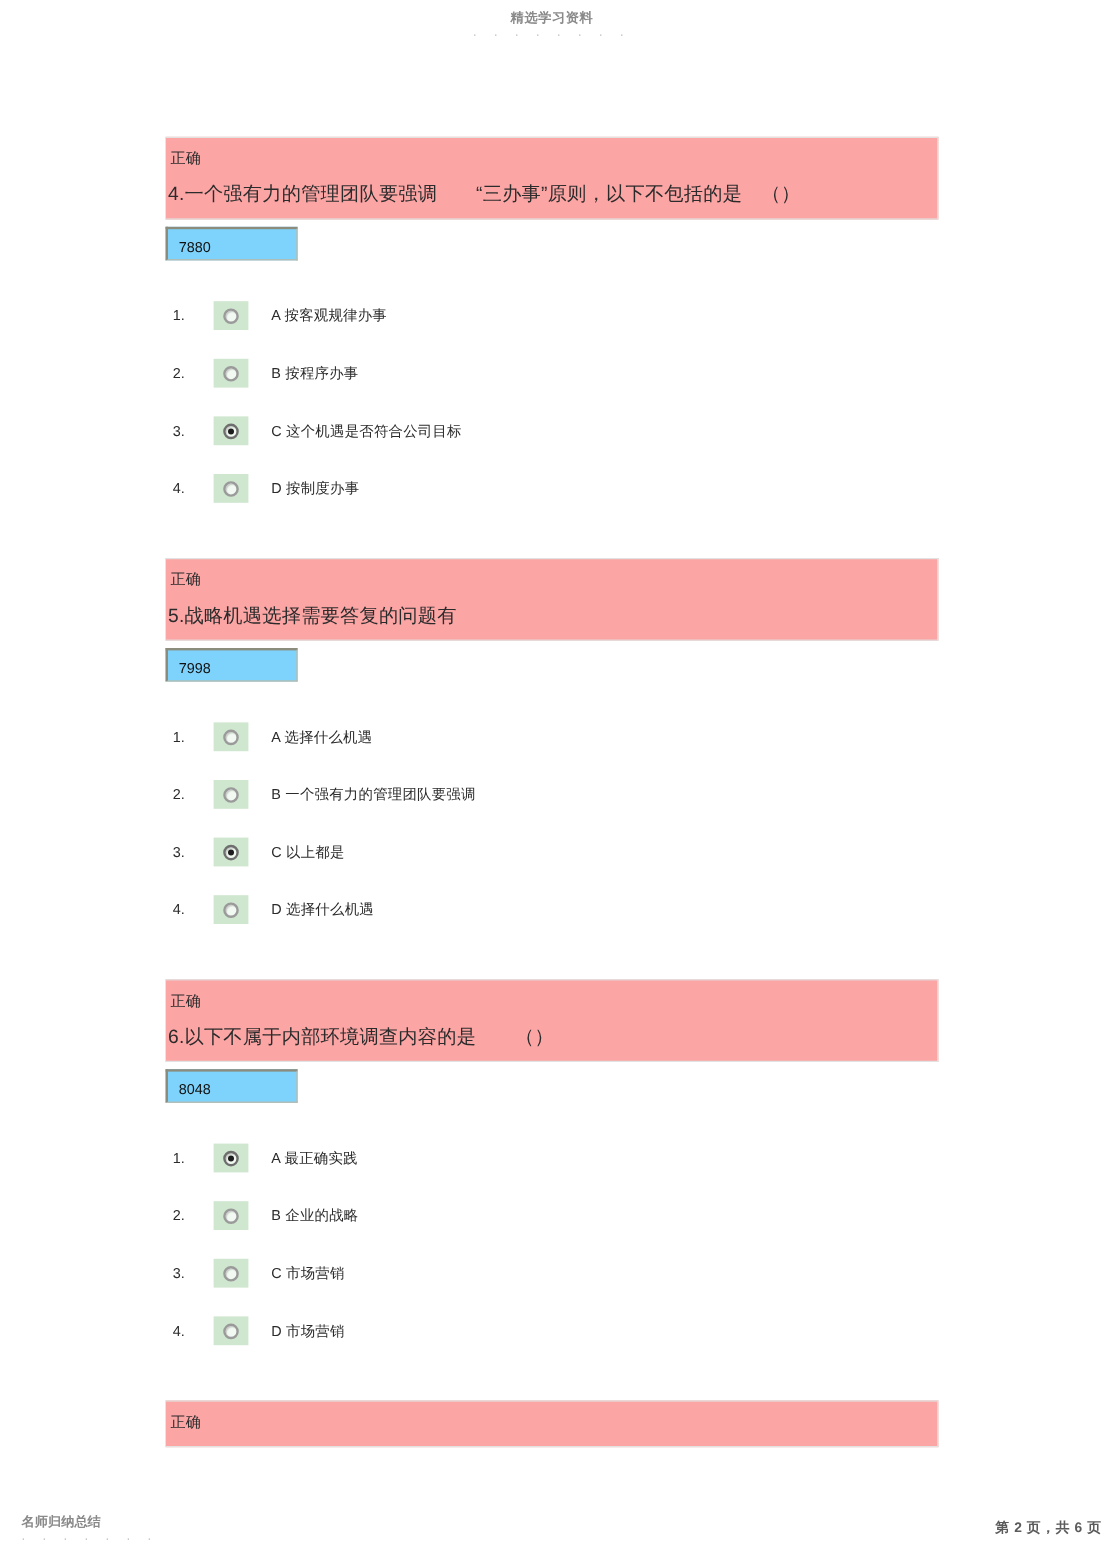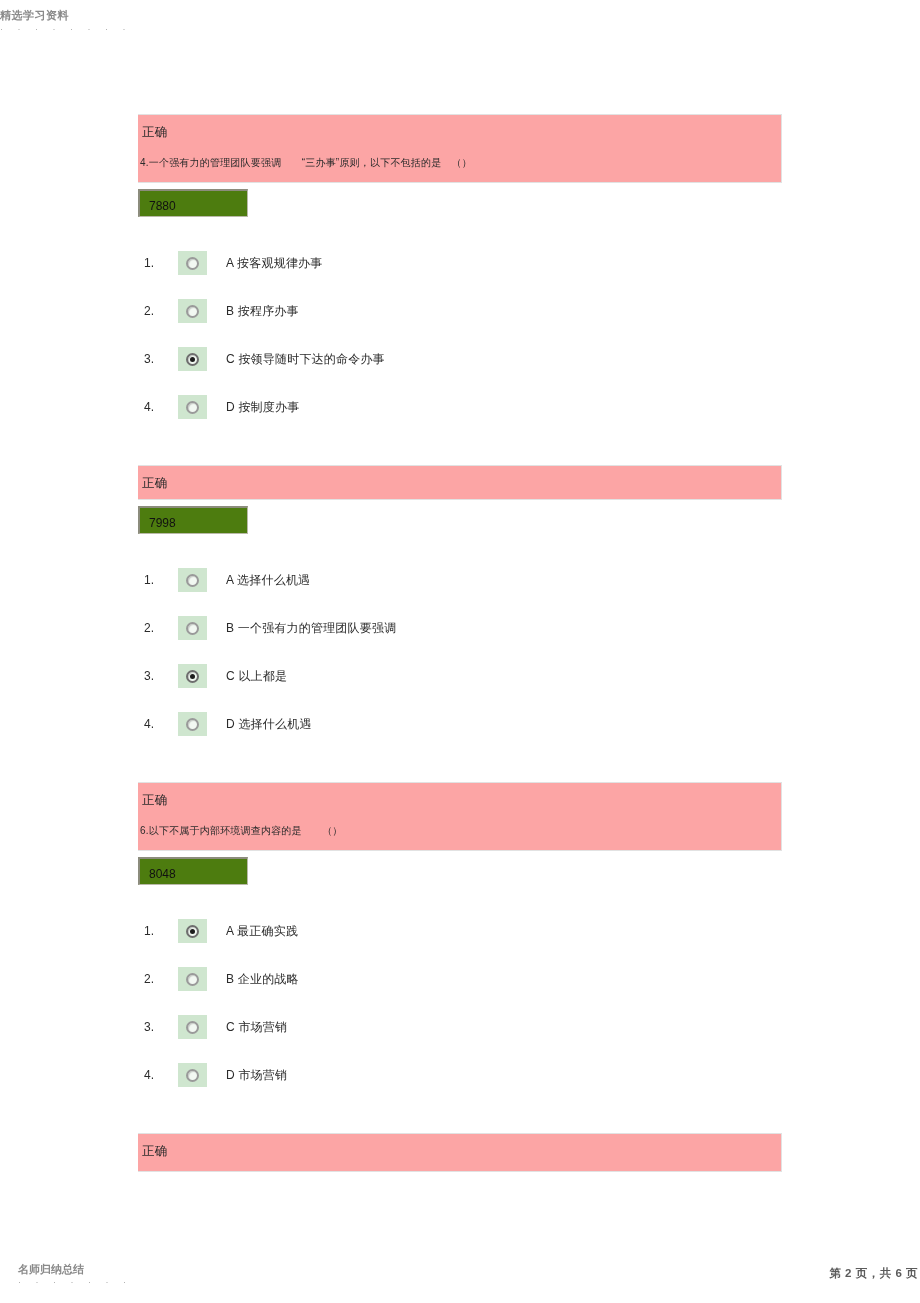--- a/index.html
+++ b/index.html
@@ -15,21 +15,21 @@
     color: #1a1a1a;
     overflow: hidden;
   }
 
   
   .wm-header {
     position: absolute;
     top: 8px;
     left: 0;
     width: 920px;
-    text-align: left;
+    text-align: center;
     pointer-events: none;
   }
   .wm-header .wm-text {
     font-size: 11px;
     font-weight: bold;
     color: #8a8a8a;
     letter-spacing: 0.5px;
     display: block;
     line-height: 14px;
   }
@@ -96,34 +96,34 @@
     padding: 0;
   }
   .q-verdict {
     font-size: 12.5px;
     color: #2b2b2b;
     padding: 9px 0 8px 4px;
     line-height: 16px;
     letter-spacing: 0.3px;
   }
   .q-title {
-    font-size: 10px;
+    font-size: 16px;
     color: #2b2b2b;
     padding: 6px 0 10px 2px;
     line-height: 18px;
     letter-spacing: 0.2px;
     white-space: pre;
   }
 
   
   .answer-field {
     margin-top: 6px;
     width: 110px;
     height: 28px;
-    background: #4d7c0f;
+    background: #7dd3fc;
     border-top: 2px solid #8c8c7d;
     border-left: 2px solid #8c8c7d;
     border-right: 1px solid #b9b9a8;
     border-bottom: 1px solid #b9b9a8;
     box-sizing: border-box;
     font-size: 12px;
     color: #111;
     padding: 5px 0 0 9px;
     font-family: "Liberation Sans", "DejaVu Sans", sans-serif;
     outline: none;
@@ -234,36 +234,37 @@
         <span class="radio-cell">
             <span class="radio"></span>
           </span>
         <span class="opt-label">B 按程序办事</span>
       </div>
       <div class="opt-row">
         <span class="opt-num">3.</span>
         <span class="radio-cell">
             <span class="radio checked"></span>
           </span>
-        <span class="opt-label">C 按领导随时下达的命令办事</span>
+        <span class="opt-label">C 这个机遇是否符合公司目标</span>
       </div>
       <div class="opt-row">
         <span class="opt-num">4.</span>
         <span class="radio-cell">
             <span class="radio"></span>
           </span>
         <span class="opt-label">D 按制度办事</span>
       </div>
     </div>
     <div class="gap-after-options"></div>
   </div>
 
   <div class="q-block">
     <div class="q-panel">
       <div class="q-verdict">正确</div>
+      <div class="q-title">5.战略机遇选择需要答复的问题有</div>
     </div>
     <input class="answer-field" type="text" value="7998" style="">
     <div class="options">
       <div class="opt-row">
         <span class="opt-num">1.</span>
         <span class="radio-cell">
             <span class="radio"></span>
           </span>
         <span class="opt-label">A 选择什么机遇</span>
       </div>

